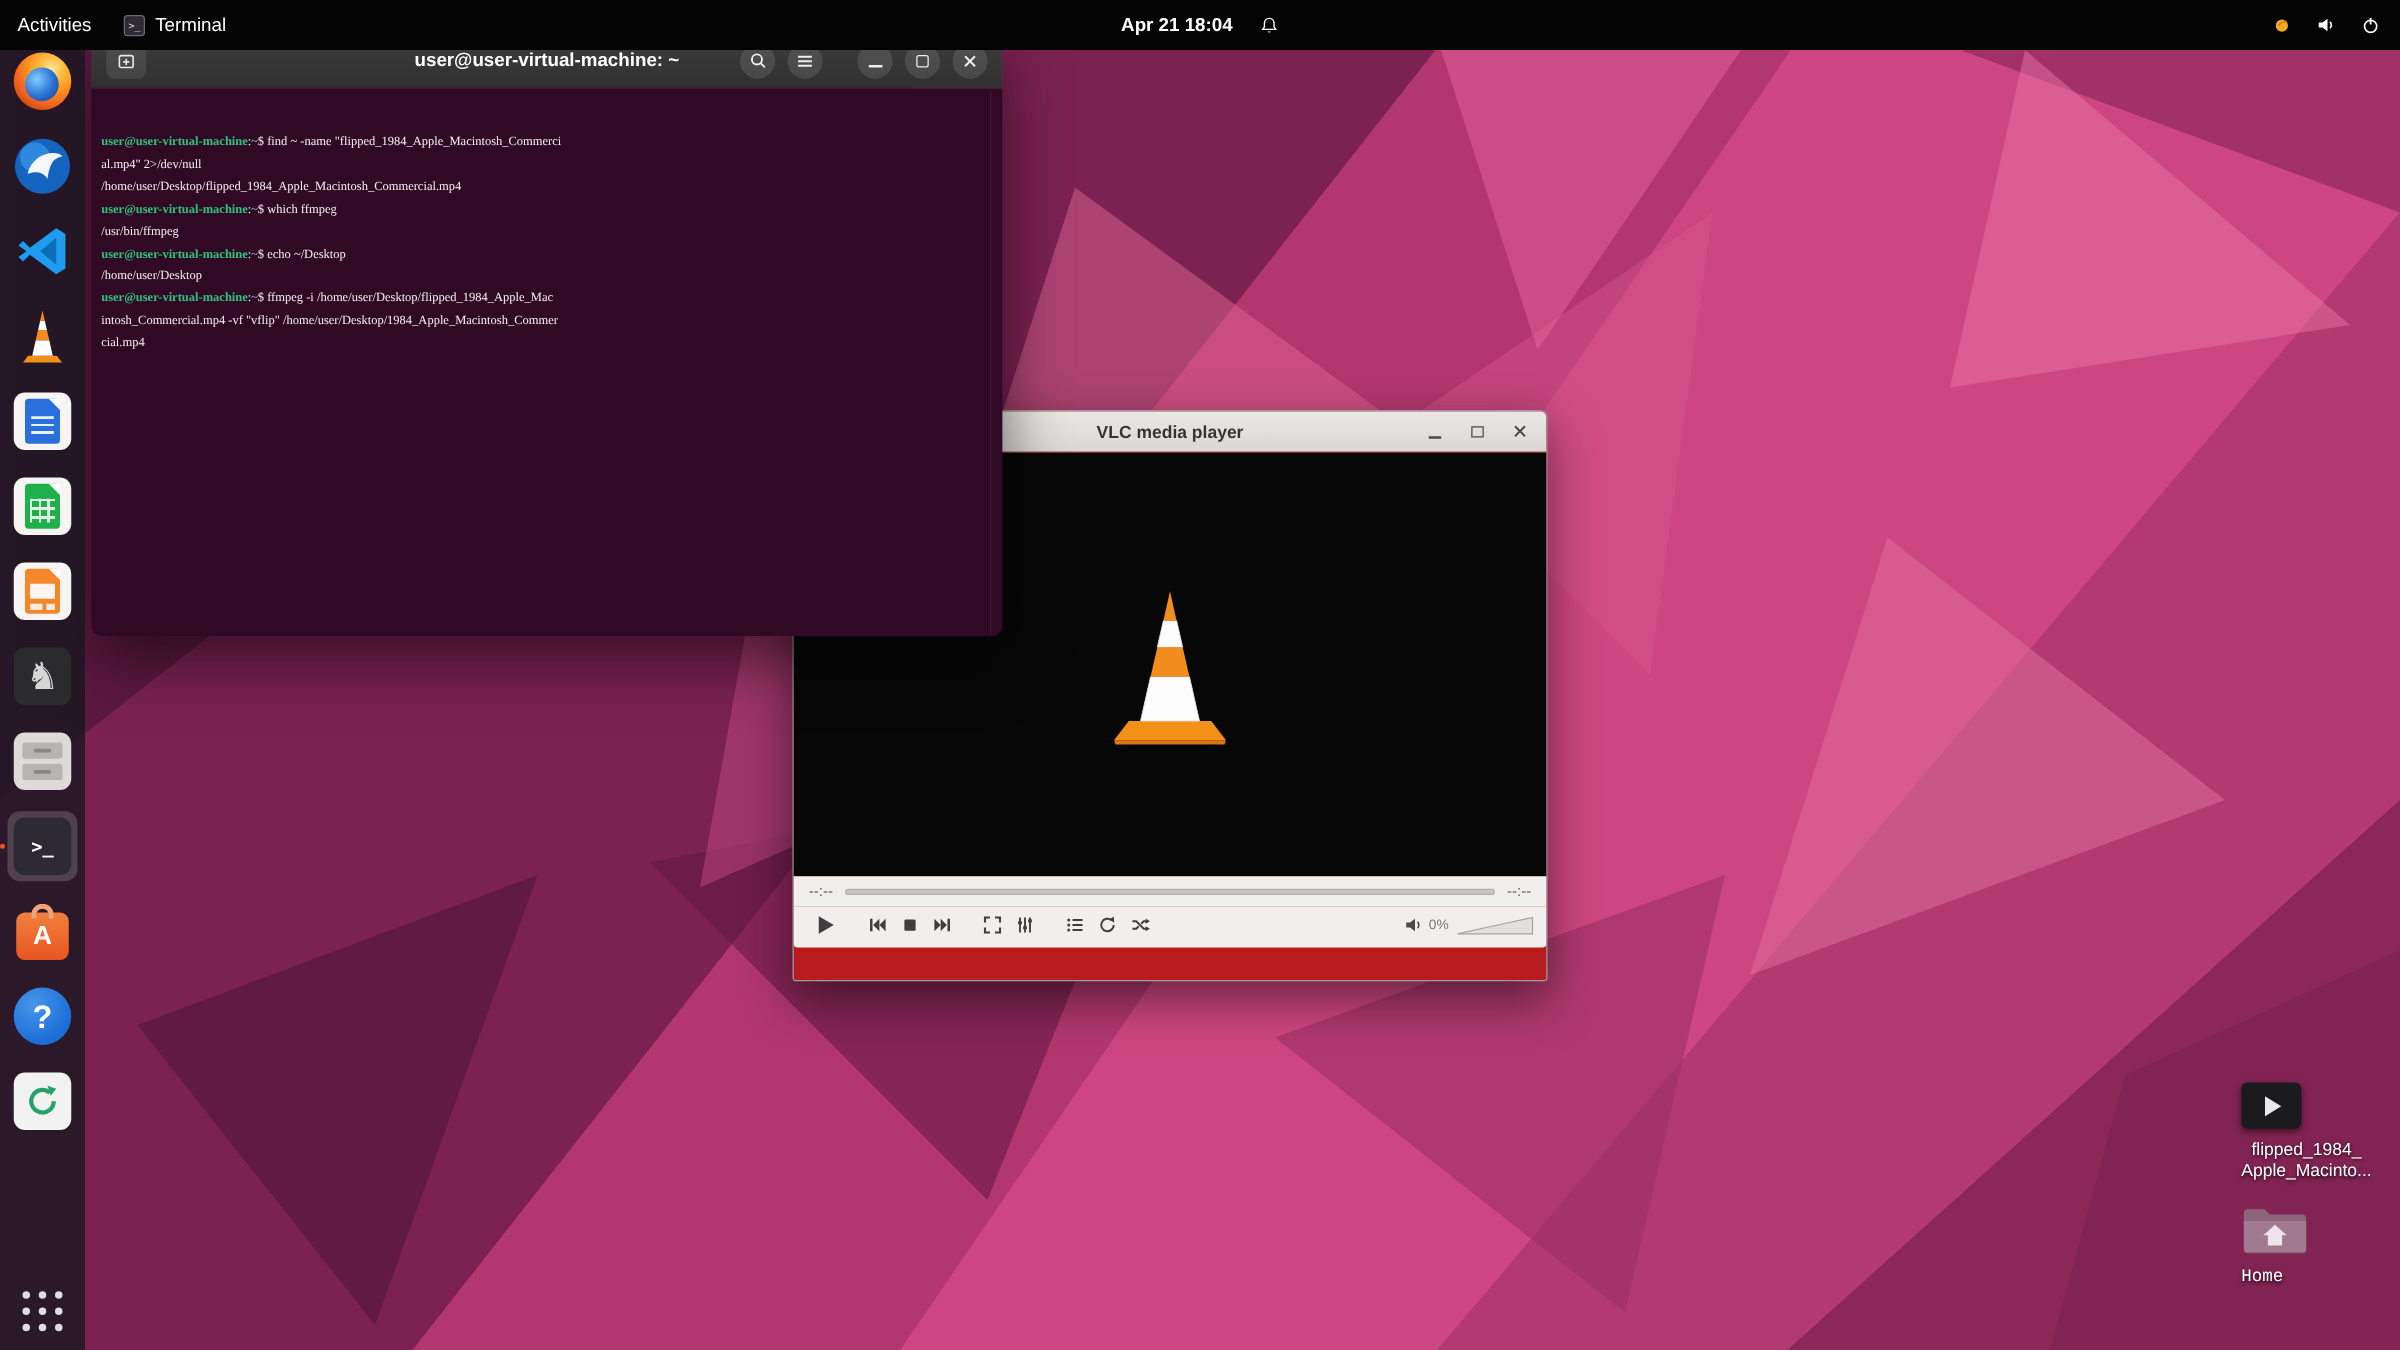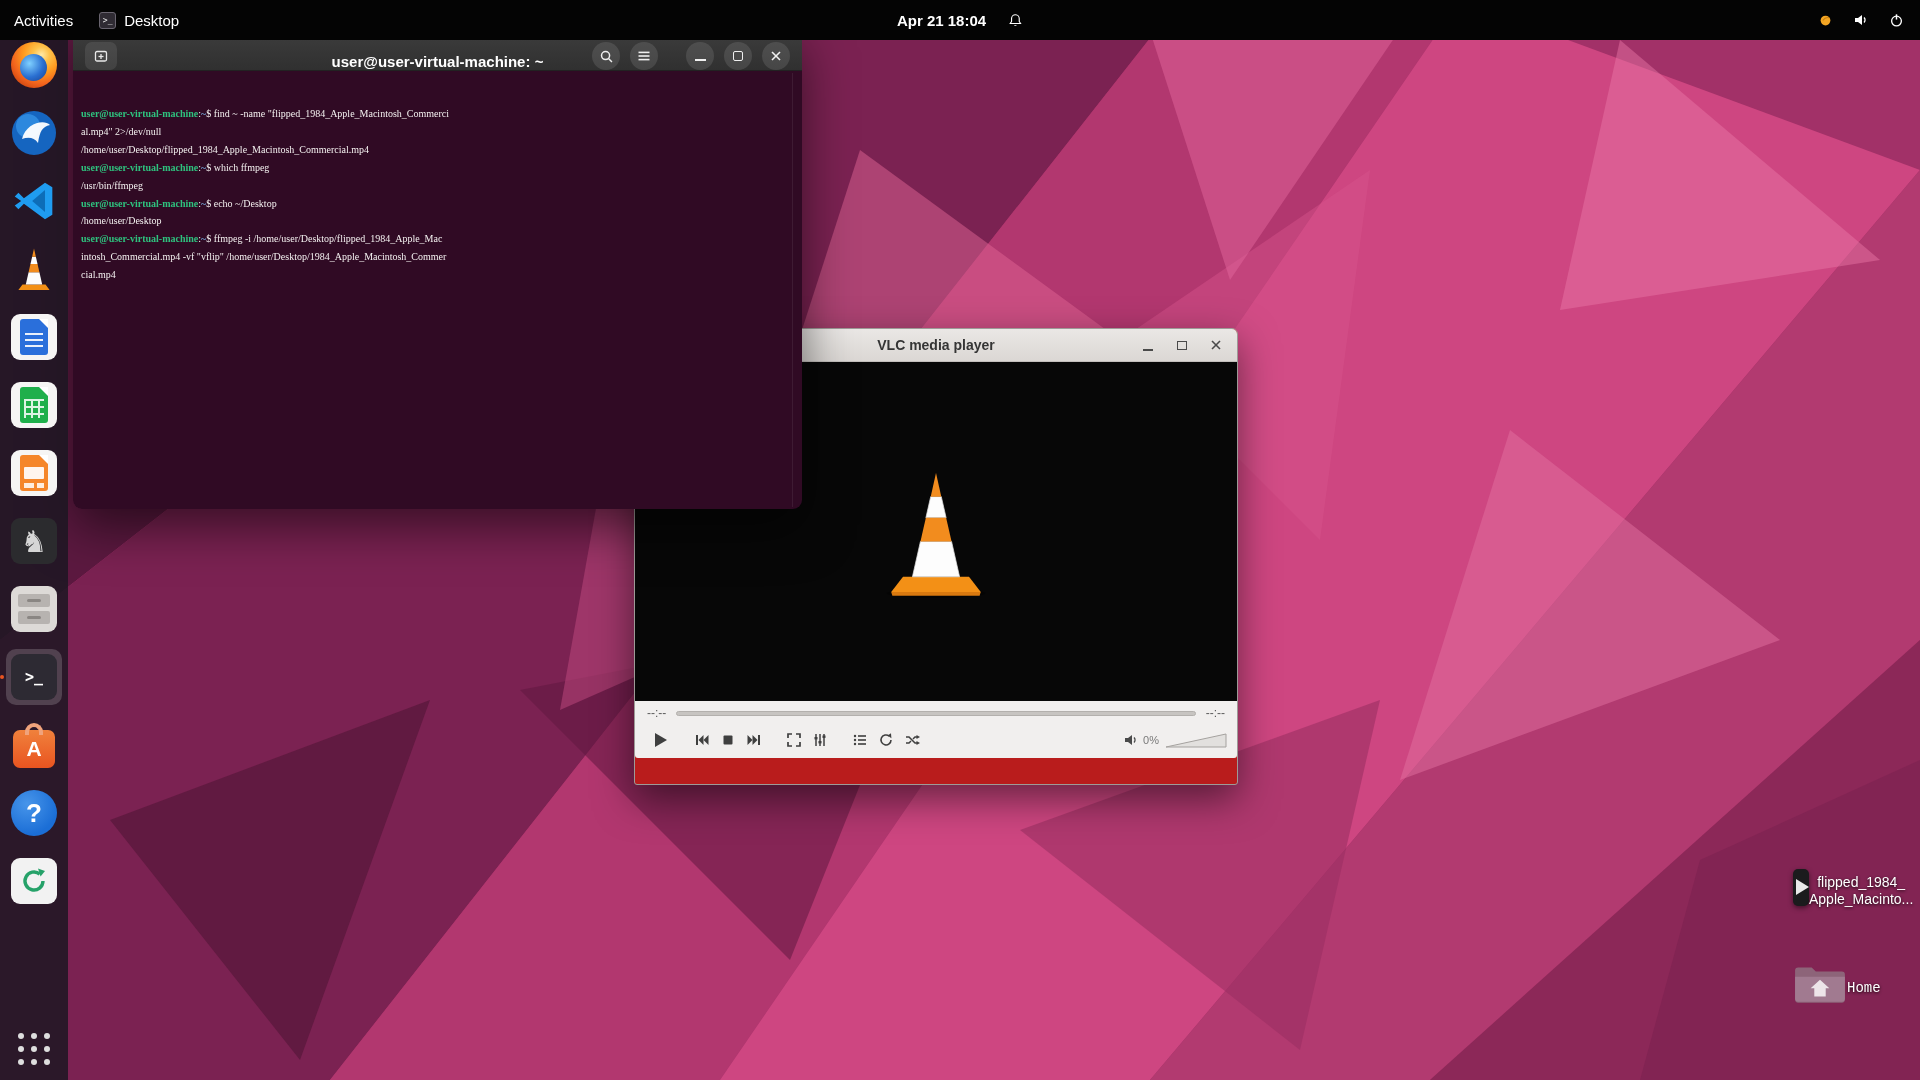--- a/index.html
+++ b/index.html
@@ -66,21 +66,21 @@
       color:#fff; font-weight:bold; font-size:26px; }
   .upd-tile { width:46px; height:46px; background:#f2f2f2; border-radius:9px; }
   .apps-grid { margin-top:auto; margin-bottom:14px; width:34px; height:34px; display:grid;
       grid-template-columns:repeat(3,1fr); gap:6px; align-items:center; justify-items:center; }
   .apps-grid span { width:6px; height:6px; border-radius:50%; background:#dedede; }
 
   
   .terminal-window { position:absolute; left:73px; top:27px; width:729px; height:482px; z-index:30;
       border-radius:9px; box-shadow:0 18px 50px rgba(0,0,0,0.55); }
   .term-titlebar { height:44px; background:linear-gradient(#3e3e3e,#303030); border-radius:9px 9px 0 0;
-      position:relative; display:flex; align-items:flex-end; border-bottom:1px solid #222; }
+      position:relative; display:flex; align-items:center; border-bottom:1px solid #222; }
   .term-title { position:absolute; left:50%; transform:translateX(-50%); color:#fff; font-weight:700; font-size:15px; white-space:nowrap; }
   .term-tb-left { margin-left:12px; }
   .term-tb-right { margin-left:auto; margin-right:12px; display:flex; align-items:center; gap:10px; }
   .tb-btn { width:28px; height:28px; border-radius:50%; background:rgba(255,255,255,0.11);
       display:flex; align-items:center; justify-content:center; }
   .tb-btn.sq { border-radius:7px; background:rgba(255,255,255,0.09); width:32px; }
   .tb-spacer { width:8px; }
   .glyph-min { width:11px; height:2px; background:#f0f0f0; margin-top:8px; }
   .glyph-max { width:10px; height:10px; border:1.6px solid #f0f0f0; border-radius:2px; }
   .term-body { height:438px; background:var(--terminal-bg,#300a24); border-radius:0 0 9px 9px;
@@ -110,21 +110,21 @@
   .vlc-seekrow { height:24px; display:flex; align-items:center; padding:0 12px; gap:10px; background:#f1efee; }
   .vlc-time { font-size:12px; color:#5c5c5c; }
   .vlc-seek { flex:1; height:5px; background:#c7c4c1; border-radius:3px; border:1px solid #b3b0ad; }
   .vlc-buttons { height:33px; display:flex; align-items:center; padding:0 10px 4px 10px; background:#f1efee; border-radius:0 0 3px 3px; }
   .ctl { width:26px; height:26px; display:flex; align-items:center; justify-content:center; border-radius:3px; }
   .ctl-play { width:30px; height:28px; } .gap14 { width:14px; }
   .vlc-volume { margin-left:auto; display:flex; align-items:center; gap:4px; }
   .vlc-vol-label { font-size:11px; color:#7a7a7a; margin-right:2px; }
 
   
-  .desktop-icon { position:absolute; width:120px; display:flex; flex-direction:row; align-items:center; z-index:5; }
+  .desktop-icon { position:absolute; width:120px; display:flex; flex-direction:column; align-items:flex-start; z-index:5; }
   .di-video { left:1793px; top:866px; }
   .di-home { left:1793px; top:962px;font-family:Liberation Mono, monospace; }
   .video-thumb { width:48px; height:37px; background:#1b1b1d; border-radius:5px; box-shadow:0 2px 5px rgba(0,0,0,0.5);
       display:flex; align-items:center; justify-content:center; }
   .video-thumb .play-tri { width:0; height:0; border-style:solid; border-width:8px 0 8px 13px; border-color:transparent transparent transparent #e9e9e9; margin-left:3px; }
   .di-label { margin-top:8px; color:#fff; font-size:14px; line-height:17px; text-align:center; text-shadow:0 1px 3px rgba(0,0,0,0.9); }
 
   u { text-underline-offset:2px; }
 </style>
 </head>
@@ -332,21 +332,21 @@
       <div class="term-lines"><div class="term-line"><span class="c-g">user@user-virtual-machine</span><span class="c-f">:</span><span class="c-b">~</span><span class="c-f">$ find ~ -name "flipped_1984_Apple_Macintosh_Commerci</span></div><div class="term-line"><span class="c-f">al.mp4" 2&gt;/dev/null</span></div><div class="term-line"><span class="c-f">/home/user/Desktop/flipped_1984_Apple_Macintosh_Commercial.mp4</span></div><div class="term-line"><span class="c-g">user@user-virtual-machine</span><span class="c-f">:</span><span class="c-b">~</span><span class="c-f">$ which ffmpeg</span></div><div class="term-line"><span class="c-f">/usr/bin/ffmpeg</span></div><div class="term-line"><span class="c-g">user@user-virtual-machine</span><span class="c-f">:</span><span class="c-b">~</span><span class="c-f">$ echo ~/Desktop</span></div><div class="term-line"><span class="c-f">/home/user/Desktop</span></div><div class="term-line"><span class="c-g">user@user-virtual-machine</span><span class="c-f">:</span><span class="c-b">~</span><span class="c-f">$ ffmpeg -i /home/user/Desktop/flipped_1984_Apple_Mac</span></div><div class="term-line"><span class="c-f">intosh_Commercial.mp4 -vf "vflip" /home/user/Desktop/1984_Apple_Macintosh_Commer</span></div><div class="term-line"><span class="c-f">cial.mp4</span></div></div>
       <div class="term-scrollbar"></div>
     </div>
   </div>
 
   <div class="topbar">
     <div class="topbar-left">
       <span>Activities</span>
       <span class="topbar-appname">
         <span class="mini-term-icon">&gt;_</span>
-        <span>Desktop</span>
+        <span>Terminal</span>
       </span>
     </div>
     <div class="topbar-center">
       <span class="topbar-clock">Apr 21 18:04</span>
       <svg width="15" height="15" viewBox="0 0 16 16">
         <path d="M8 1.8 a4.1 4.1 0 0 0 -4.1 4.1 v3.1 L2.5 11.2 h11 L12.1 9 V5.9 A4.1 4.1 0 0 0 8 1.8 z" fill="none" stroke="#ffffff" stroke-width="1.2"></path>
         <path d="M6.6 13 a1.5 1.5 0 0 0 2.8 0 z" fill="#ffffff"></path>
       </svg>
     </div>
     <div class="topbar-right">

